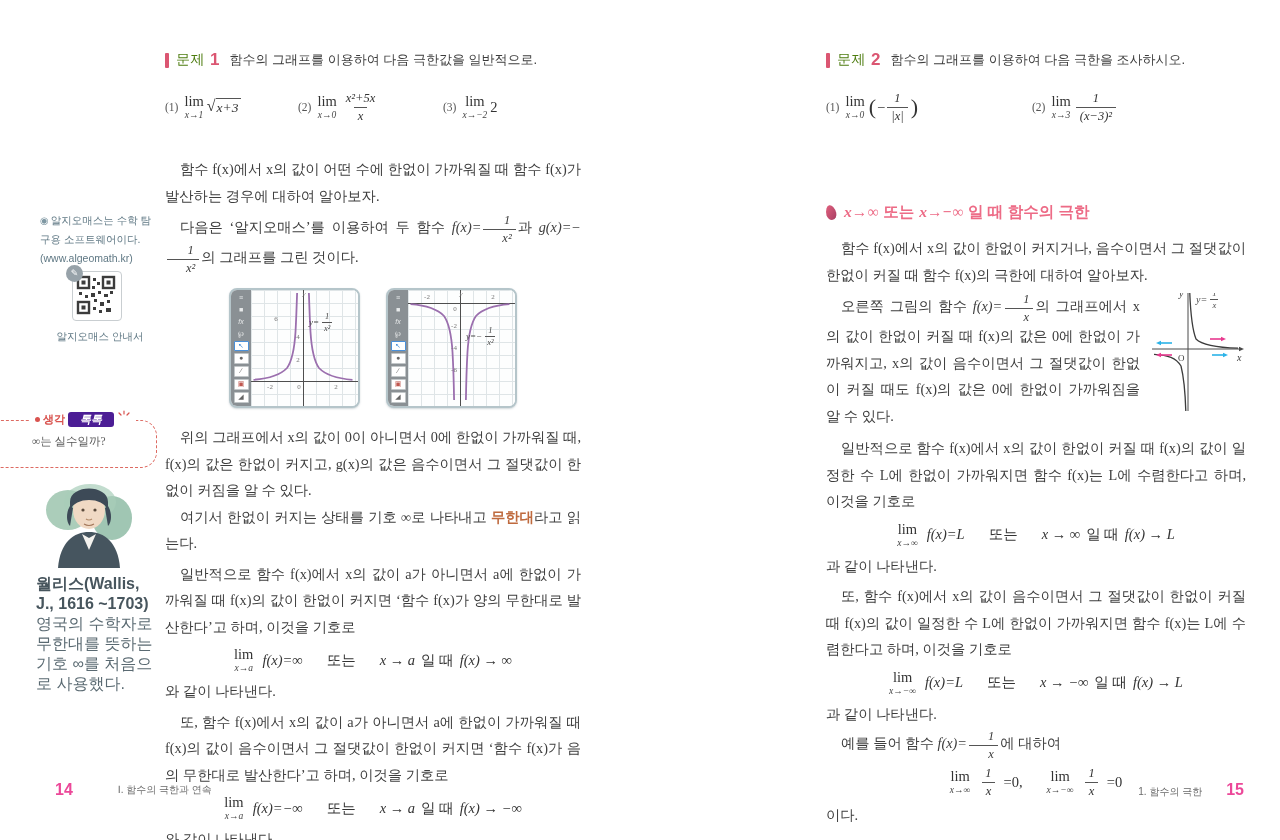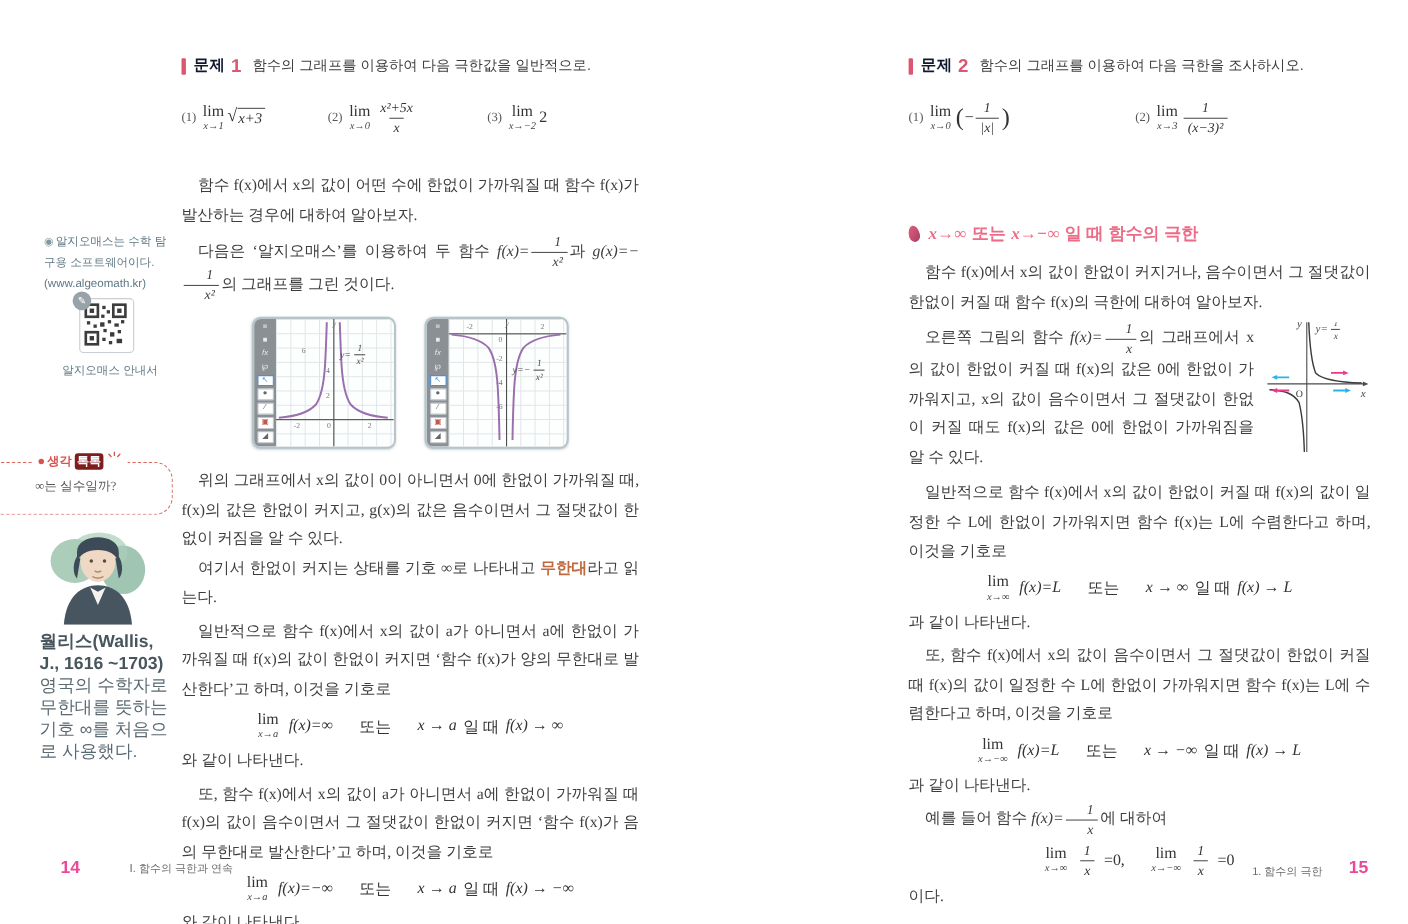--- a/index.html
+++ b/index.html
@@ -7,21 +7,21 @@
   .sheet{position:relative;width:1280px;height:840px;background:#fff;overflow:hidden;}
   .mi{font-style:italic;font-family:"Liberation Serif","DejaVu Serif",serif;}
   .para{font-size:14.3px;line-height:26.5px;color:#3d3d3d;text-align:justify;}
   .indent{text-indent:15px;}
   .col-left{position:absolute;left:165px;top:50px;width:416px;}
   .col-right{position:absolute;left:826px;top:50px;width:420px;}
 
   
   .prob-head{display:flex;align-items:center;font-family:"Liberation Sans","DejaVu Sans",sans-serif;}
   .prob-bar{width:4px;height:15px;background:#db5672;margin-right:7px;border-radius:1px;}
-  .prob-label{color:#0f172a;font-weight:700;font-size:14px;letter-spacing:.5px;}
+  .prob-label{color:#4d7c0f;font-weight:400;font-size:14px;letter-spacing:.5px;}
   .prob-num{color:#db5672;font-weight:700;font-size:17px;margin:0 10px 0 5px;}
   .prob-prompt{font-size:13px;color:#3c3c3c;}
 
   
   .eq-row{display:flex;align-items:center;margin-top:16px;min-height:42px;font-size:14.5px;color:#333;}
   .eq-item{display:flex;align-items:center;}
   .eq-no{font-size:11.5px;color:#555;margin-right:6px;}
   .lim{display:inline-flex;flex-direction:column;align-items:center;vertical-align:middle;margin:0 3px 0 0;}
   .lim-word{font-size:14.5px;line-height:14px;}
   .lim-sub{font-size:9.5px;font-style:italic;line-height:10px;margin-top:2px;color:#444;}
@@ -65,21 +65,21 @@
   .side-note{position:absolute;left:40px;top:211px;width:120px;font-family:"Liberation Sans","DejaVu Sans",sans-serif;font-size:10.5px;line-height:19px;color:#5f7884;}
   .note-icon{color:#7f98a3;font-size:10px;margin-right:2px;}
   .qr-wrap{position:absolute;left:66px;top:265px;width:56px;height:56px;}
   .qr-frame{position:absolute;left:6px;top:6px;width:48px;height:48px;border:1px solid #c9ced1;border-radius:4px;background:#fff;}
   .qr-badge{position:absolute;left:0;top:0;width:17px;height:17px;border-radius:50%;background:#97a2a9;color:#fff;font-size:9px;line-height:17px;text-align:center;}
   .qr-caption{position:absolute;left:36px;top:330px;width:128px;text-align:center;font-family:"Liberation Sans",sans-serif;font-size:10.5px;color:#5f7884;}
   .think{position:absolute;left:-14px;top:420px;width:170px;height:46px;border:1.6px dashed #dd6a62;border-left:none;border-radius:0 16px 16px 0;}
   .think-badge{position:absolute;left:44px;top:-9px;background:#fff;padding:0 5px;display:flex;align-items:center;gap:3px;font-family:"Liberation Sans",sans-serif;}
   .think-dot{width:5px;height:5px;border-radius:50%;background:#d9534f;}
   .think-pre{color:#d9534f;font-size:11px;font-weight:700;}
-  .think-hl{background:#7f1d1d;color:#fff;font-size:11px;font-weight:700;padding:0 2px;border-radius:3px;}
+  .think-hl{background:#4c1d95;color:#fff;font-size:11px;font-weight:700;padding:0 12px;border-radius:3px;font-style:italic;}
   .think-q{position:absolute;left:46px;top:13px;font-size:11.5px;color:#555;}
   .wallis-img{position:absolute;left:40px;top:472px;width:98px;height:96px;}
   .wallis-cap{position:absolute;left:36px;top:574px;width:124px;font-family:"Liberation Sans",sans-serif;font-size:16px;line-height:20px;color:#5a6a72;}
   .wallis-name{font-weight:700;color:#47555d;}
 
   
   .footer-l{position:absolute;left:55px;top:781px;display:flex;align-items:center;gap:12px;}
   .footer-r{position:absolute;right:36px;top:781px;display:flex;align-items:flex-end;gap:24px;}
   .f-num{font-family:"Liberation Sans",sans-serif;font-weight:700;font-size:16px;color:#ec4899;}
   .f-txt{font-family:"Liberation Sans",sans-serif;font-size:10px;color:#6a6a6a;margin-left:33px;}

